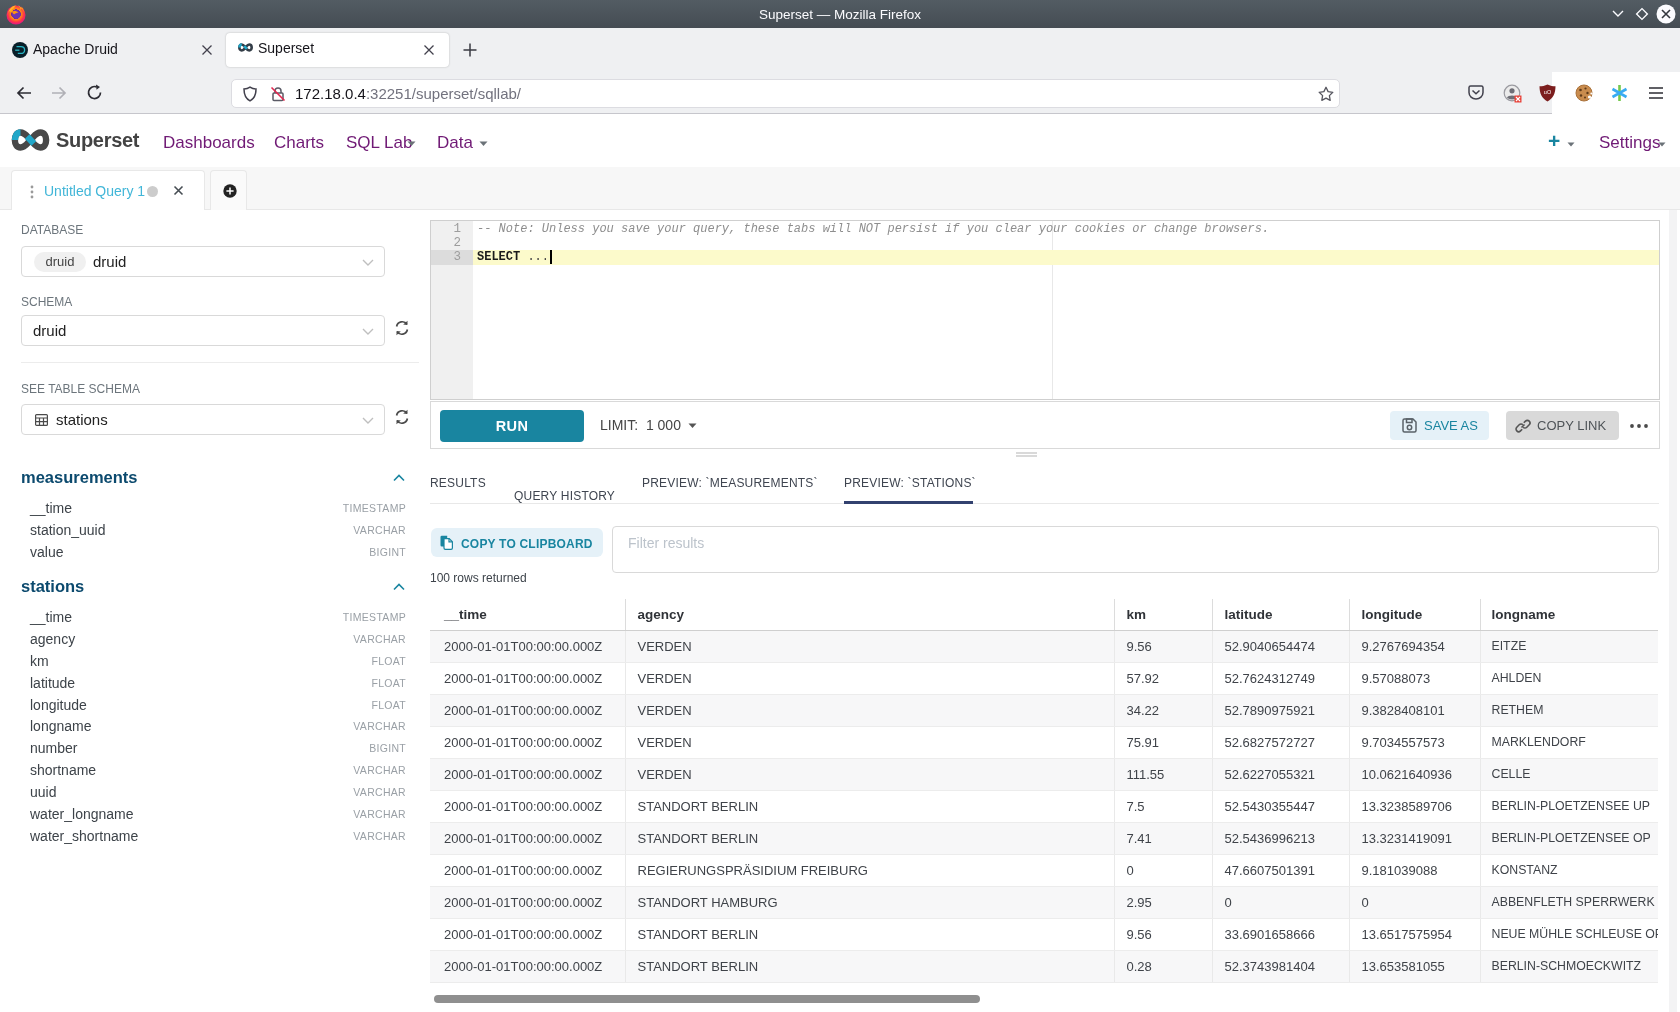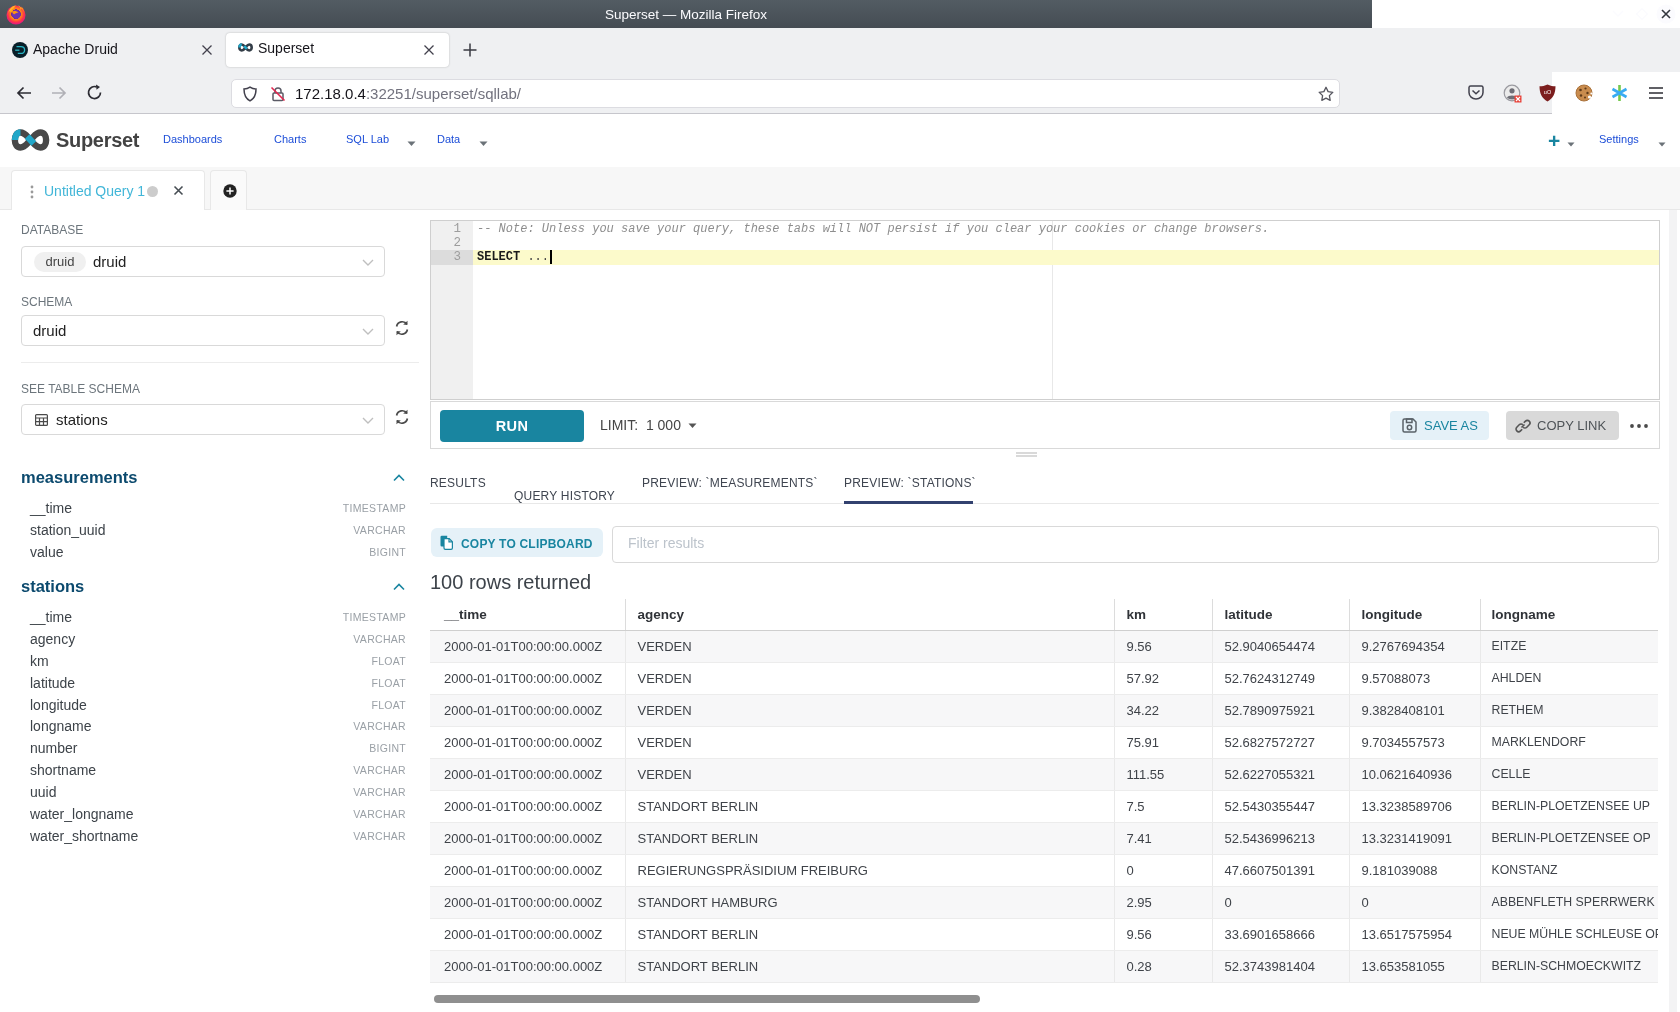--- a/index.html
+++ b/index.html
@@ -1,40 +1,40 @@
 <!DOCTYPE html>
 <html><head>
 <meta charset="utf-8">
 <style>
   * { margin:0; padding:0; box-sizing:border-box; }
   html,body { width:1680px; height:1012px; overflow:hidden; }
   body { font-family:"Liberation Sans", sans-serif; position:relative; background:#fff; }
   .abs { position:absolute; }
 
   
-  #titlebar { left:0; top:0; width:1372px; height:28px;
+  #titlebar { left:0; top:0; width:1680px; height:28px;
     background:linear-gradient(#535c63,#454c53); }
   #fftitle { width:100%; top:7px; text-align:center; color:#fbfbfe; font-size:13.5px; }
 
   
   #tabbar { left:0; top:28px; width:1680px; height:44px; background:#eff0f2; }
   .fftab-active { left:226px; top:5px; width:223px; height:34px; background:#fff;
     border-radius:4px; box-shadow:0 0 2px rgba(0,0,0,.25); }
   .tabtxt { font-size:14px; color:#15141a; }
 
   
   #navbar { left:0; top:72px; width:1552px; height:42px; background:#eff0f2;
     border-bottom:1px solid #c6c6cc;padding-left:17px; }
   #urlbox { left:231px; top:7px; width:1109px; height:29px; background:#fff;
     border-radius:5px; border:1px solid #dcdce1; }
   .urltxt { font-size:15px; }
 
   
   #appheader { left:0; top:114px; width:1680px; height:53px; background:#fff; }
-  .navitem { font-size:11px; color:#1d4ed8; }
+  .navitem { font-size:17px; color:#701a75; }
 
   
   #qtabstrip { left:0; top:167px; width:1680px; height:43px; background:#f7f7f7;
     border-bottom:1px solid #e8e8e8; }
   #qtab-active { left:11px; top:3px; width:194px; height:40px; background:#fff;
     border:1px solid #e8e8e8; border-bottom:none; border-radius:4px 4px 0 0; }
   #qtab-plus { left:210px; top:3px; width:37px; height:40px; background:#fafafa;
     border:1px solid #e8e8e8; border-bottom:none; border-radius:4px 4px 0 0; }
 
   
@@ -391,24 +391,24 @@
   <div class="abs" style="left:844px;top:36px;width:129px;height:3px;background:#32416f"></div>
 
   <div class="abs" style="left:431px;top:63px;width:172px;height:29px;background:#e5f1f8;border-radius:6px">
     <svg class="abs" style="left:8px;top:7px" width="15" height="15" viewBox="0 0 15 15">
       <path d="M1.5 2 A1.3 1.3 0 0 1 2.8 0.7 H8.2 V3 H10.5 V10.3 A1.3 1.3 0 0 1 9.2 11.6 H2.8 A1.3 1.3 0 0 1 1.5 10.3 Z" fill="#1985a0"></path>
       <path d="M5 3.6 H10.2 L13.4 6.8 V13 A1.3 1.3 0 0 1 12.1 14.3 H6.3 A1.3 1.3 0 0 1 5 13 Z" fill="#fff" stroke="#1985a0" stroke-width="1.2"></path>
       <path d="M10 3.9 V6.9 H13" fill="none" stroke="#1985a0" stroke-width="1.2"></path>
     </svg>
     <div class="abs" style="left:30px;top:9px;color:#1985a0;font-size:12px;font-weight:bold;letter-spacing:.2px">COPY TO CLIPBOARD</div>
   </div>
-  <div class="abs" style="left:612px;top:61px;width:1047px;height:37px;border:1px solid #d9d9d9;border-radius:4px;background:#fff">
+  <div class="abs" style="left:612px;top:61px;width:1047px;height:47px;border:1px solid #d9d9d9;border-radius:4px;background:#fff">
     <div class="abs" style="left:15px;top:8px;font-size:14px;color:#bcc3cb">Filter results</div>
   </div>
-  <div class="abs" style="left:430px;top:106px;font-size:20px;color:#3d434a">100 rows returned</div>
+  <div class="abs" style="left:430px;top:106px;font-size:12px;color:#3d434a">100 rows returned</div>
 
   <div class="abs" id="rtable" style="left:430px;top:134px;width:1228px;height:384px">
   <table id="dtable">
     <colgroup>
           <col style="width:195px">
           <col style="width:489px">
           <col style="width:98px">
           <col style="width:137px">
           <col style="width:131px">
           <col style="width:178px">

